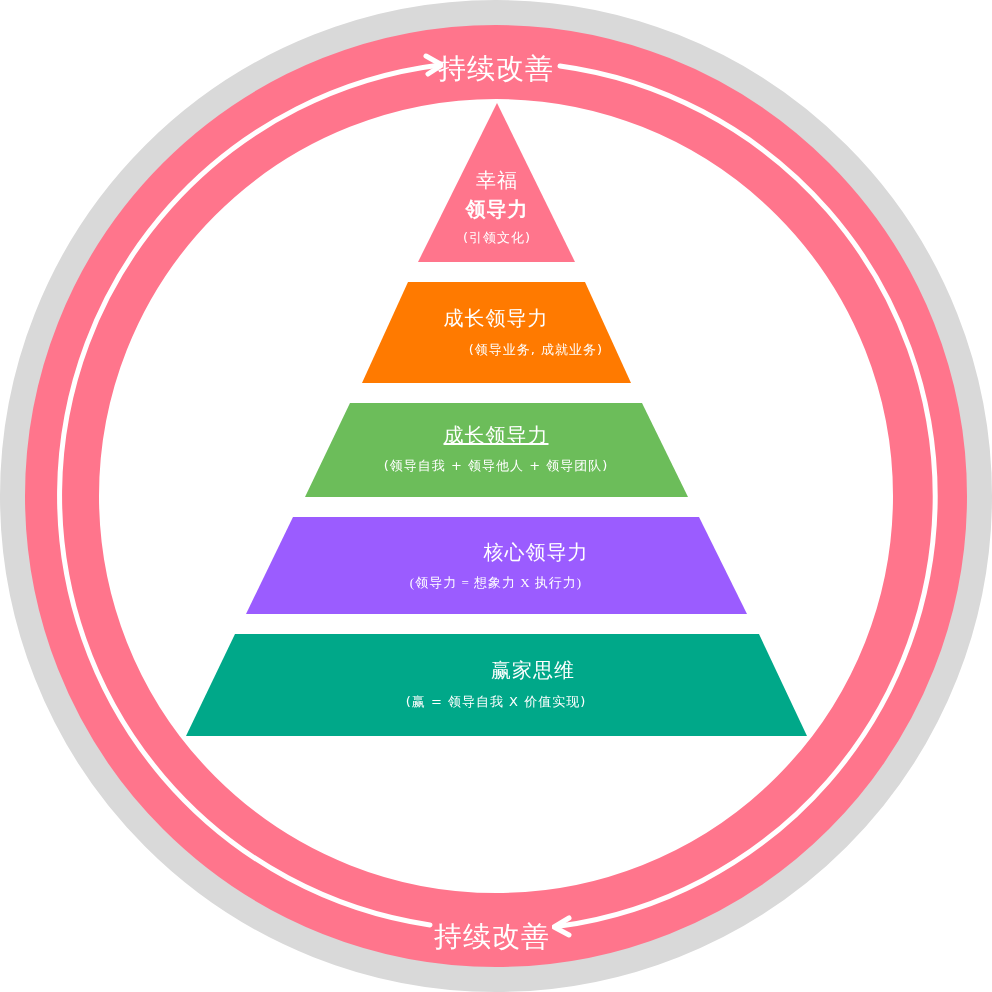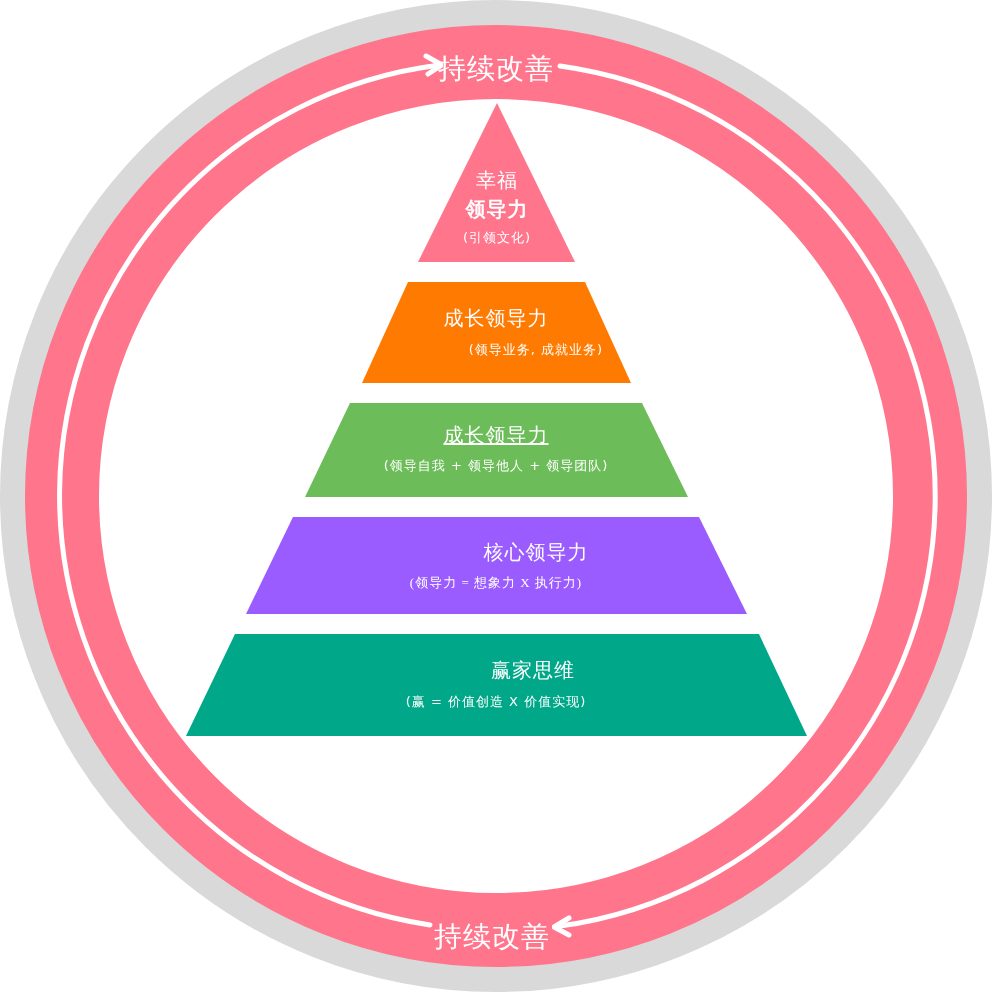--- a/index.html
+++ b/index.html
@@ -52,13 +52,13 @@
 <div class="layer-label layer-title" style="top:306px;">成长领导力</div>
 <div class="layer-label layer-sub" style="top:340px;padding-left:40px;">(领导业务, 成就业务)</div>
 
 <div class="layer-label layer-title" style="top:423px;text-decoration:underline;">成长领导力</div>
 <div class="layer-label layer-sub" style="top:456px;">(领导自我 + 领导他人 + 领导团队)</div>
 
 <div class="layer-label layer-title" style="top:540px;padding-left:40px;">核心领导力</div>
 <div class="layer-label layer-sub" style="top:573px;font-family:Liberation Serif, serif;">(领导力 = 想象力 X 执行力)</div>
 
 <div class="layer-label layer-title" style="top:658px;padding-left:37px;">赢家思维</div>
-<div class="layer-label layer-sub" style="top:692px;">(赢 = 价值创造 X 价值实现)</div>
+<div class="layer-label layer-sub" style="top:692px;">(赢 = 领导自我 X 价值实现)</div>
 
 </body></html>

